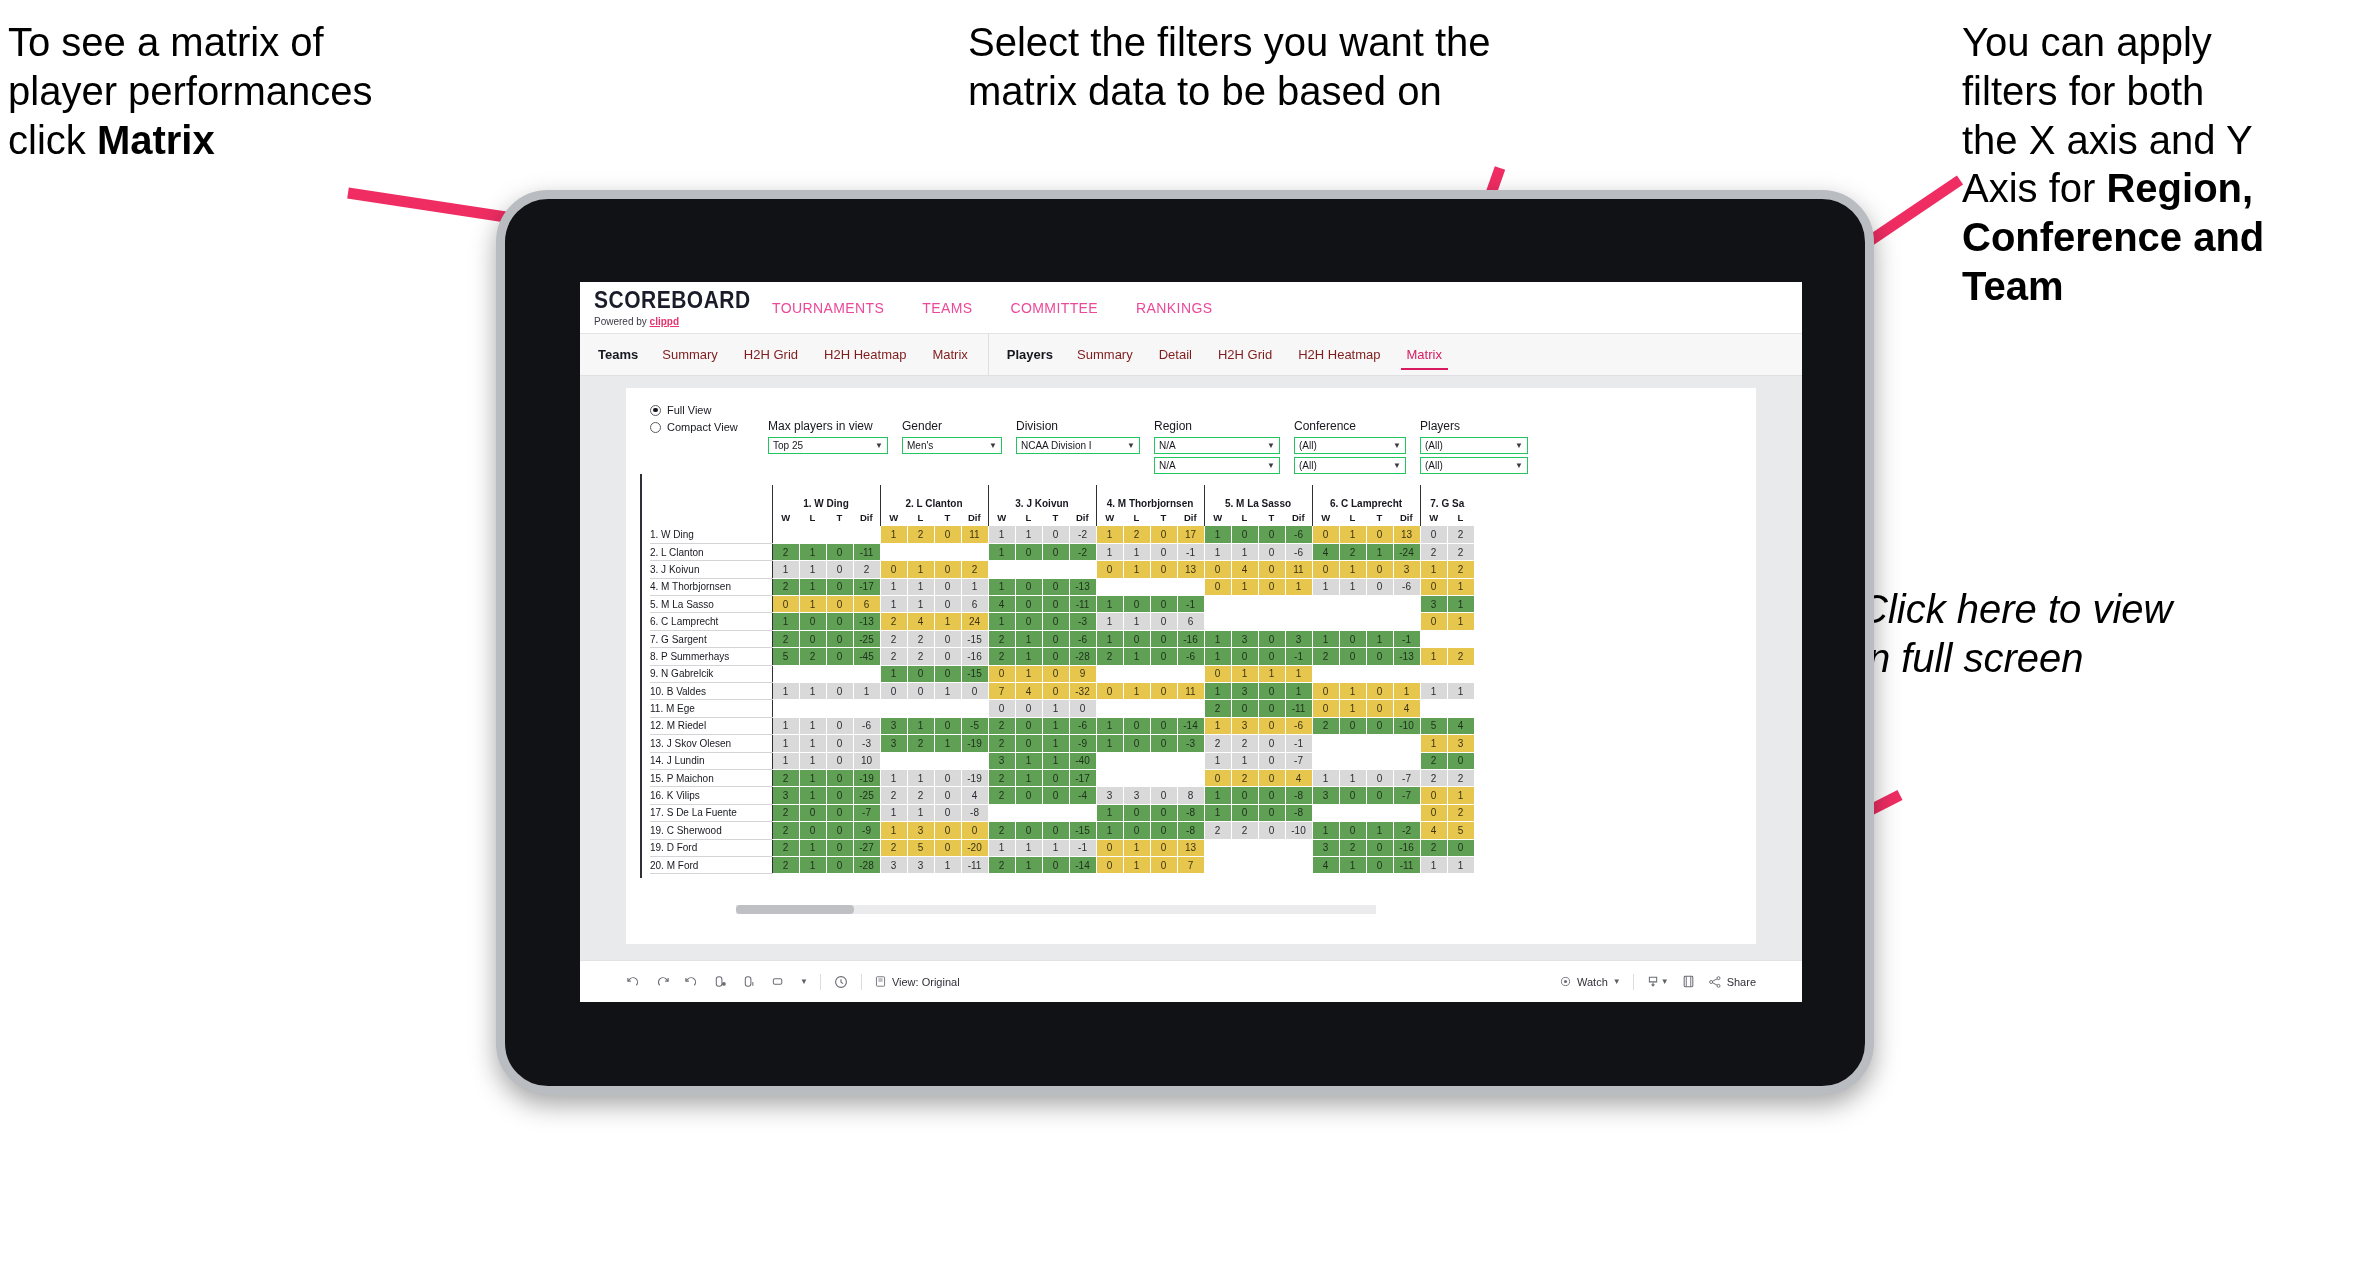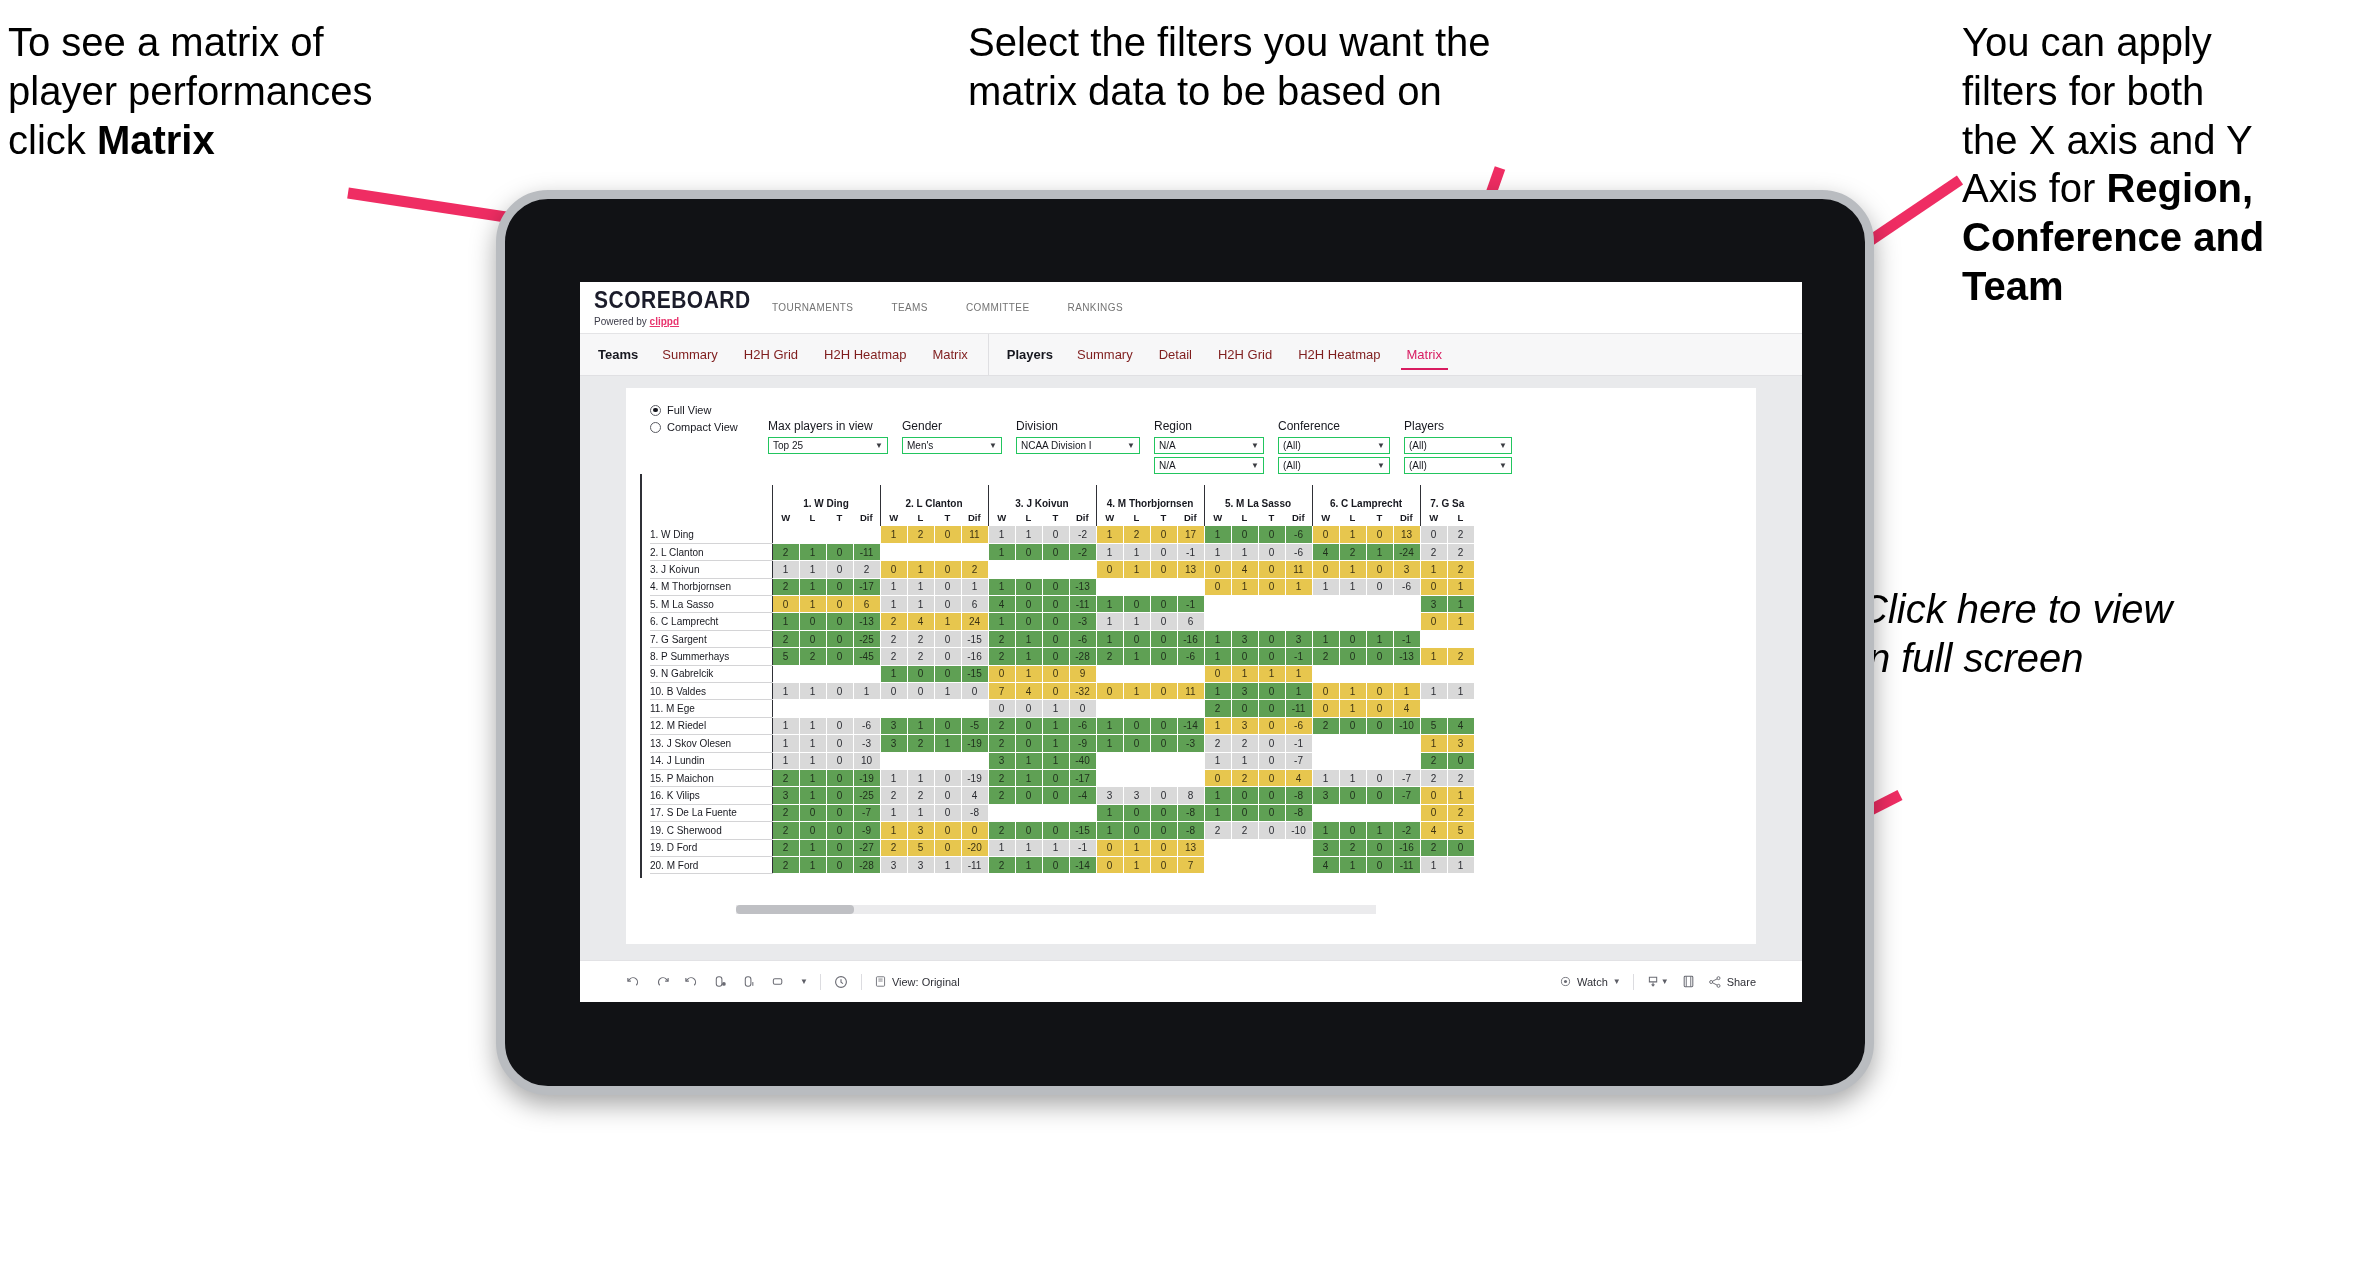--- a/index.html
+++ b/index.html
@@ -53,21 +53,21 @@
   .brand { width: 150px; }
   .brand .bname {
     font-size: 21px; font-weight: 800; letter-spacing: .5px;
     color: #1b1c2a; font-family: "Liberation Sans", sans-serif;
     transform: scaleY(1.12); transform-origin: left center;
   }
   .brand .bsub { font-size: 10px; color: #3b3b48; margin-top: 4px; }
   .brand .bsub i { color: #e8336d; font-style: normal; font-weight: 700; text-decoration: underline; }
   .topnav { display: flex; gap: 34px; margin-left: 26px; }
   .topnav span {
-    font-size: 10px; letter-spacing: .4px; color: #737373;
+    font-size: 14px; letter-spacing: .4px; color: #ec4899;
     padding: 6px 2px; cursor: pointer;
   }
 
   
   #subbar {
     height: 42px; background: #f7f7f8; display: flex; align-items: stretch;
     border-bottom: 1px solid #e0e0e3;
   }
   .tabgroup { display: flex; align-items: center; gap: 22px; padding: 0 18px; }
   .tabgroup + .tabgroup { border-left: 1px solid #dfdfe2; }
@@ -100,21 +100,21 @@
   .radio.on::after { content:""; position:absolute; inset:2.2px; border-radius:50%; background:#17181f; }
   .fcol { display: flex; flex-direction: column; }
   .fcol .flabel { font-size: 12px; color: #17181f; margin-bottom: 4px; margin-top: 17px; }
   .sel {
     height: 17px; border: 1px solid #22c55e; background: #fff;
     font-size: 10px; color: #17181f; display: flex; align-items: center;
     padding: 0 4px; position: relative; margin-bottom: 3px;
   }
   .sel .car { position: absolute; right: 4px; font-size: 8px; color: #3b3c42; }
   .w-maxp { width: 120px; } .w-gender { width: 100px; }
-  .w-div { width: 124px; } .w-region { width: 110px; }
+  .w-div { width: 124px; } .w-region { width: 126px; }
   .w-conf { width: 112px; } .w-players { width: 108px; }
 
   
   .mwrap { padding: 0 14px; }
   table.matrix { border-collapse: collapse; table-layout: fixed; }
   table.matrix td, table.matrix th { padding: 0; }
 
   .hdr-name {
     font-size: 10px; font-weight: 600; color: #17181f;
     text-align: center; height: 24px; vertical-align: bottom;

